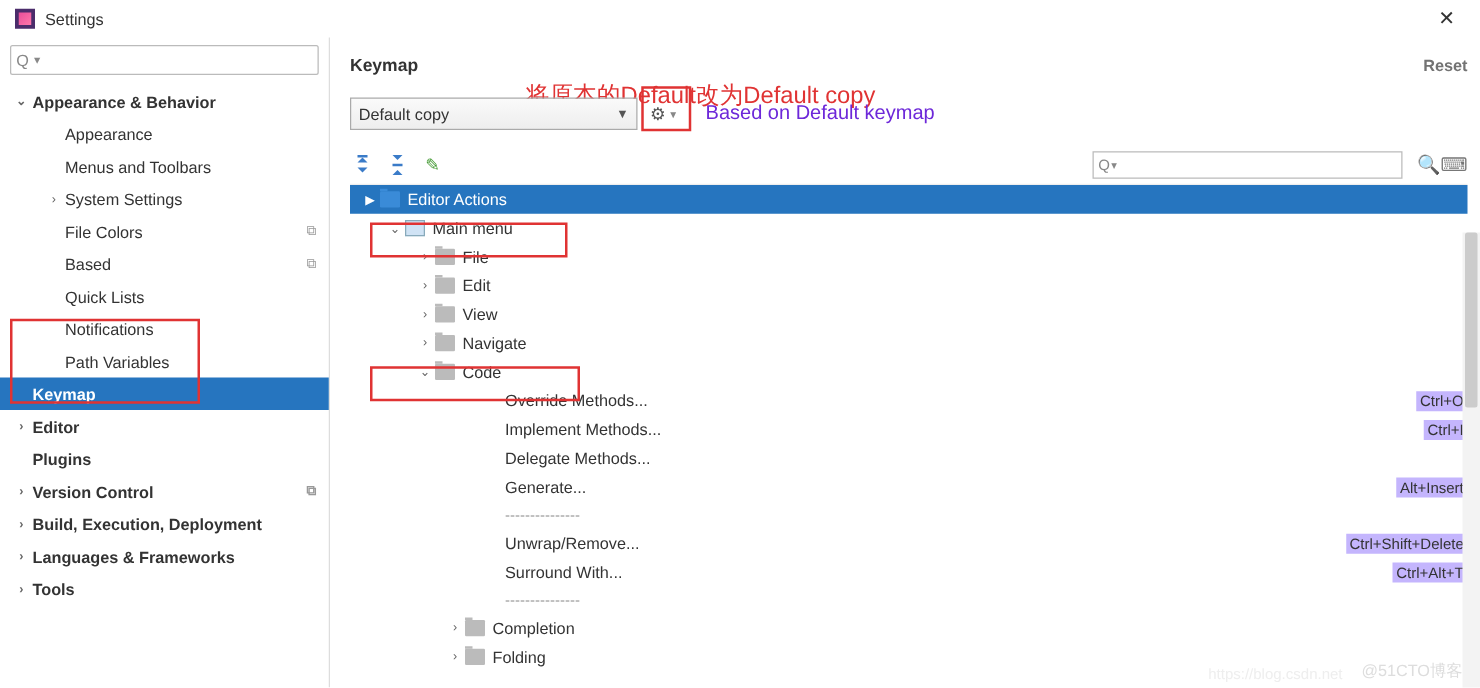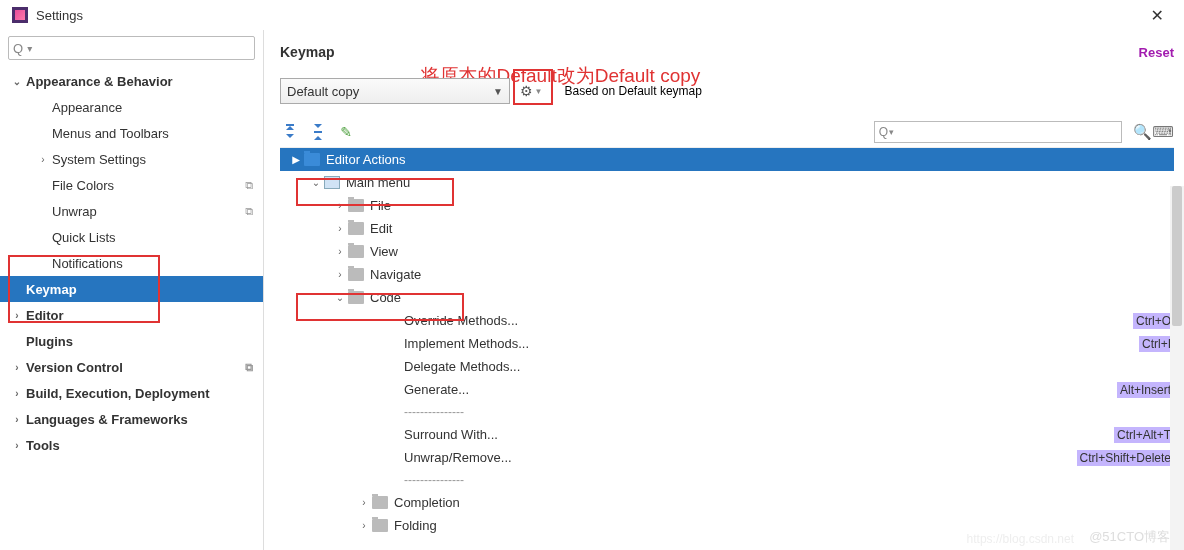--- a/index.html
+++ b/index.html
@@ -31,28 +31,28 @@
 .red-box { border: 2px solid #e03333; }
 .red-box-sel { position: absolute; left: 8px; top: 255px; width: 152px; height: 68px; pointer-events: none; }
 .red-box-gear { position: absolute; left: 513px; top: 69px; width: 40px; height: 36px; pointer-events: none; }
 .red-box-mm { position: absolute; left: 296px; top: 178px; width: 158px; height: 28px; pointer-events: none; }
 .red-box-code { position: absolute; left: 296px; top: 293px; width: 168px; height: 28px; pointer-events: none; }
 
 .main { flex: 1; padding: 8px 10px 0 16px; position: relative; }
 .main-header { display: flex; align-items: center; height: 28px; }
 .main-title { font-weight: bold; font-size: 14px; }
 .red-text { color: #e03333; font-size: 19px; margin-left: 86px; margin-top: 48px; }
-.reset { margin-left: auto; color: #a21caf; font-weight: bold; cursor: pointer; font-size: 13px; }
+.reset { margin-left: auto; color: #737373; font-weight: bold; cursor: pointer; font-size: 13px; }
 
 .keymap-row { display: flex; align-items: center; margin-top: 12px; height: 26px; }
 .dropdown { width: 230px; height: 24px; border: 1px solid #aaa; background: linear-gradient(#fafafa,#eee); display: flex; align-items: center; padding: 12px 6px; font-size: 13px; }
 .dropdown .dd-arrow { margin-left: auto; color: #555; font-size: 10px; }
 .gear { margin-left: 10px; color: #555; font-size: 14px; display: flex; align-items: center; }
 .gear .dd-arrow { font-size: 8px; color: #888; margin-left: 2px; }
-.based { margin-left: 22px; color: #000000; font-size: 12px; }
+.based { margin-left: 22px; color: #6d28d9; font-size: 16px; }
 
 .toolbar { display: flex; align-items: center; margin-top: 18px; height: 26px; border-bottom: 1px solid #eee; padding-bottom: 6px; }
 .tbicon { width: 20px; height: 20px; margin-right: 8px; display: flex; align-items: center; justify-content: center; }
 .expand-icon svg, .collapse-icon svg { display:block; }
 .pencil { color: #4a9e3a; font-size: 14px; }
 .tb-search { margin-left: auto; width: 248px; height: 22px; border: 1px solid #bbb; display: flex; align-items: center; padding: 0 4px; }
 .tb-search .mag { color: #888; font-size: 12px; }
 .tb-search .chev { color: #888; font-size: 9px; margin-left: 1px; }
 .tb-search input { border: none; outline: none; flex: 1; font-size: 12px; }
 .find { margin-left: 12px; color: #777; font-size: 15px; }
@@ -115,30 +115,34 @@
           <span class="arrow">›</span>
           <span class="label">System Settings</span>
         </li>
         <li class="indent">
           <span class="arrow"></span>
           <span class="label">File Colors</span>
           <span class="badge">⧉</span>
         </li>
         <li class="indent">
           <span class="arrow"></span>
-          <span class="label">Unwrap</span>
+          <span class="label">Based</span>
           <span class="badge">⧉</span>
         </li>
         <li class="indent">
           <span class="arrow"></span>
           <span class="label">Quick Lists</span>
         </li>
         <li class="indent">
           <span class="arrow"></span>
           <span class="label">Notifications</span>
+        </li>
+        <li class="indent">
+          <span class="arrow"></span>
+          <span class="label">Path Variables</span>
         </li>
         <li class="bold selected">
           <span class="arrow"></span>
           <span class="label">Keymap</span>
         </li>
         <li class="bold">
           <span class="arrow">›</span>
           <span class="label">Editor</span>
         </li>
         <li class="bold">
@@ -254,26 +258,26 @@
         </div>
       <div class="row pad5">
           <span class="txt">Delegate Methods...</span>
         </div>
       <div class="row pad5">
           <span class="txt">Generate...</span>
           <span class="shortcut">Alt+Insert</span>
         </div>
       <div class="sep">---------------</div>
       <div class="row pad5">
+          <span class="txt">Unwrap/Remove...</span>
+          <span class="shortcut">Ctrl+Shift+Delete</span>
+        </div>
+      <div class="row pad5">
           <span class="txt">Surround With...</span>
           <span class="shortcut">Ctrl+Alt+T</span>
-        </div>
-      <div class="row pad5">
-          <span class="txt">Unwrap/Remove...</span>
-          <span class="shortcut">Ctrl+Shift+Delete</span>
         </div>
       <div class="sep">---------------</div>
       <div class="row pad4">
           <span class="arr">›</span>
           <span class="fold"></span>
           <span class="txt">Completion</span>
         </div>
       <div class="row pad4">
           <span class="arr">›</span>
           <span class="fold"></span>

